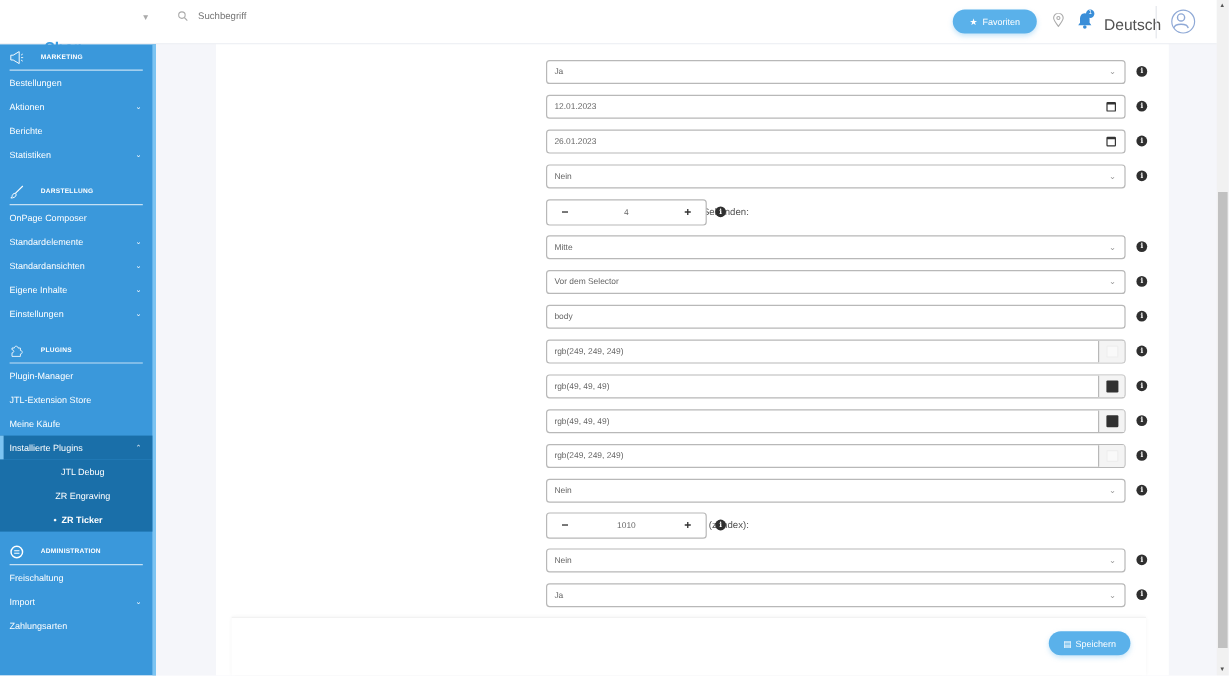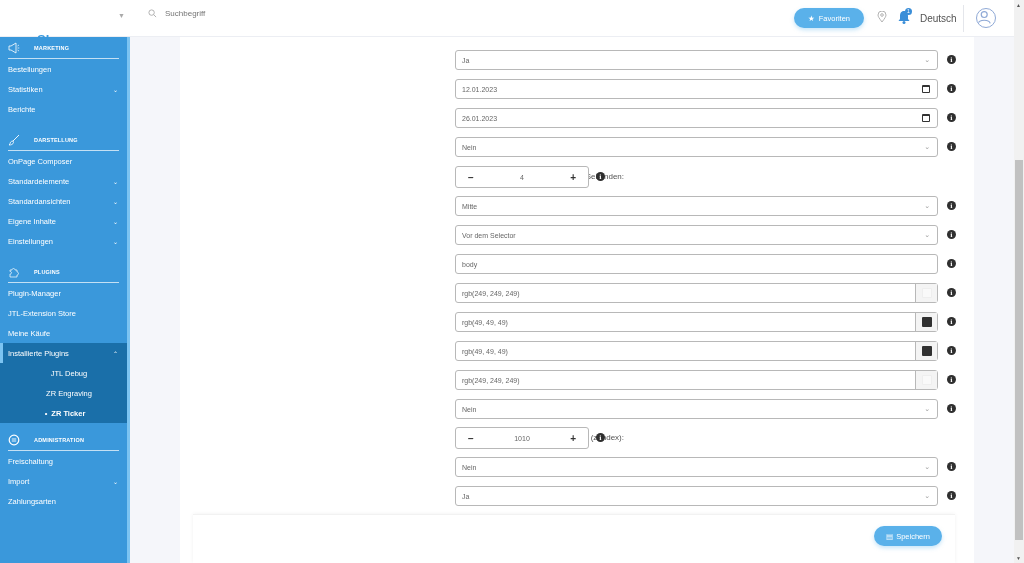--- a/index.html
+++ b/index.html
@@ -12,21 +12,21 @@
   .logo-box { background: #2b2b2b; color: #fff; font-weight: bold; font-size: 13px; border-radius: 3px; width: 22px; height: 19px; display: flex; align-items: center; justify-content: center; letter-spacing: -1px; margin-top: 43px; }
   .logo-text { color: #3a9be0; font-weight: bold; font-size: 13px; margin-left: 7px; }
   .sidebar-toggle { position: absolute; left: 118px; top: 12px; font-size: 7px; color: #aaa; }
   .search { position: absolute; left: 148px; top: 9px; display: flex; align-items: center; gap: 8px; }
   .search svg { width: 9px; height: 9px; }
   .search input { border: none; outline: none; font-size: 8px; color: #999; background: transparent; width: 200px; font-family: "Liberation Sans", sans-serif; }
   .fav-btn { position: absolute; left: 794px; top: 8px; width: 70px; height: 20px; border-radius: 10px; background: #5ab1ea; color: #fff; font-size: 7.5px; display: flex; align-items: center; justify-content: center; gap: 4px; border: none; box-shadow: 0 2px 4px rgba(90,177,234,0.35); }
   .pin-icon { position: absolute; left: 877px; top: 11px; width: 10px; height: 12px; }
   .bell { position: absolute; left: 897px; top: 9px; width: 14px; height: 16px; }
   .bell .badge { position: absolute; right: -1px; top: -1px; width: 7px; height: 7px; border-radius: 50%; background: #3a8ed8; color: #fff; font-size: 5px; text-align: center; line-height: 7px; }
-  .lang { position: absolute; left: 920px; top: 13px; font-size: 10px; color: #525252; }
+  .lang { position: absolute; left: 920px; top: 13px; font-size: 13px; color: #525252; }
   .divider-v { position: absolute; left: 963px; top: 5px; width: 1px; height: 27px; background: #e4e6eb; }
   .avatar { position: absolute; left: 976px; top: 8px; width: 20px; height: 20px; border-radius: 50%; border: 1.5px solid #8fa9d6; overflow: hidden; background: #fff; }
 
   
   .sidebar { position: absolute; left: 0; top: 37px; width: 130px; height: 526px; background: #3a98db; color: #fff; border-right: 3px solid #7cc4f2; }
   .sb-section { display: flex; align-items: center; height: 22px; padding-left: 8px; margin: 0 8px 0 0; font-size: 5.5px; letter-spacing: 0.2px; font-weight: bold; border-bottom: 1px solid rgba(255,255,255,0.7); margin-left: 8px; padding-left: 0; gap: 14px; }
   .sb-section svg { width: 12px; height: 12px; }
   .sb-item { height: 20px; display: flex; align-items: center; justify-content: space-between; padding: 0 9px 0 8px; font-size: 7.5px; }
   .sb-item .chev { font-size: 6px; }
   .sb-gap { height: 10px; }
@@ -105,25 +105,29 @@
     <svg viewBox="0 0 12 12">
         <path d="M1 4 L1 8 L3 8 L8 11 L8 1 L3 4Z" fill="none" stroke="#fff" stroke-width="0.8"></path>
         <path d="M9.5 4 L11 3 M9.5 6 L11.3 6 M9.5 8 L11 9" stroke="#fff" stroke-width="0.7"></path>
       </svg>
     <span>MARKETING</span>
   </div>
   <div class="sb-item">
       <span>Bestellungen</span>
     </div>
   <div class="sb-item">
+      <span>Aktionen</span>
+      <span class="chev">⌄</span>
+    </div>
+  <div class="sb-item">
+      <span>Berichte</span>
+    </div>
+  <div class="sb-item">
       <span>Statistiken</span>
       <span class="chev">⌄</span>
-    </div>
-  <div class="sb-item">
-      <span>Berichte</span>
     </div>
   <div class="sb-gap"></div>
 
   <div class="sb-section">
     <svg viewBox="0 0 12 12">
         <path d="M11 1 L5 7" stroke="#fff" stroke-width="0.9"></path>
         <path d="M5 7 C3 7 2 8.5 2 10 L1 11 C3 11 5 10.5 5.5 8.5Z" fill="none" stroke="#fff" stroke-width="0.8"></path>
       </svg>
     <span>DARSTELLUNG</span>
   </div>

